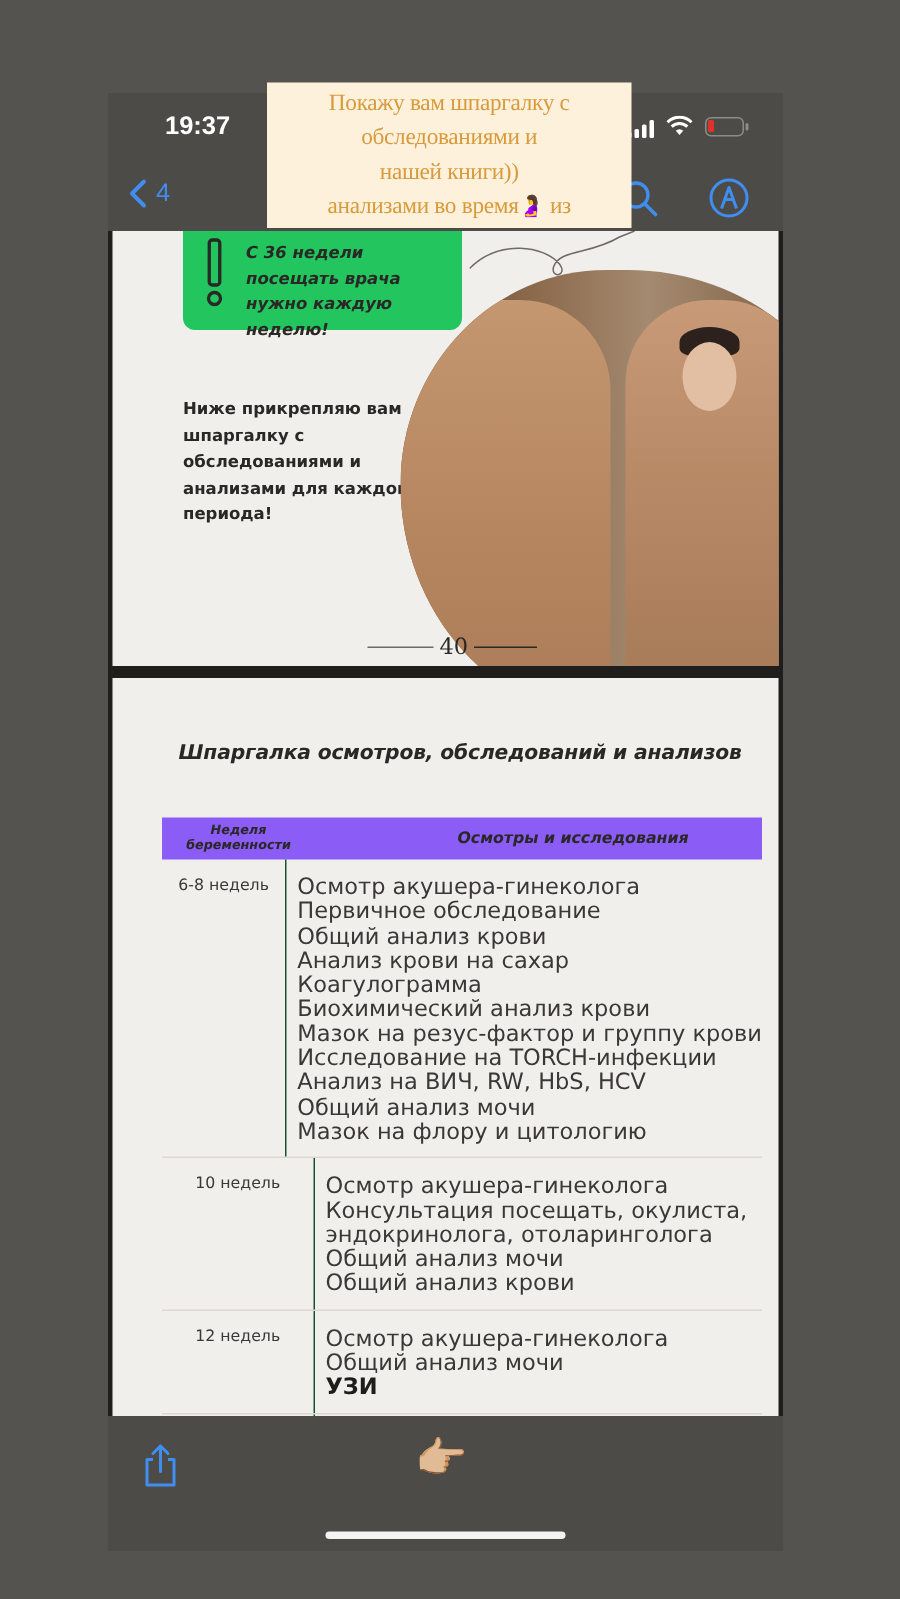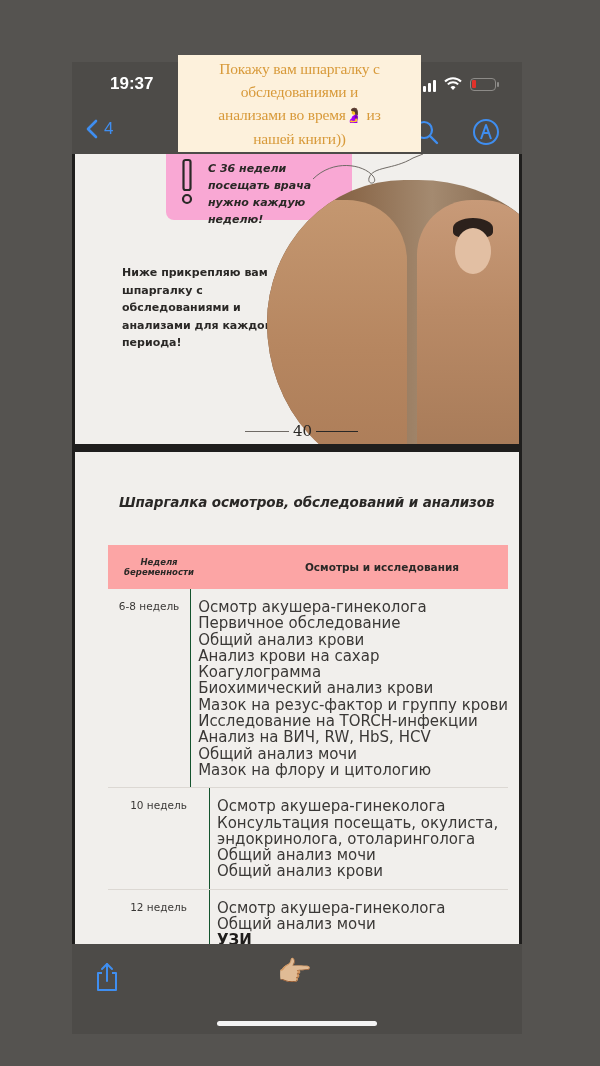--- a/index.html
+++ b/index.html
@@ -48,21 +48,21 @@
   .pdf-view {
     position: absolute; left: 72px; top: 154px; width: 450px; height: 790px;
     background: #1f1e1d; overflow: hidden;
   }
   .page1 {
     position: absolute; left: 3px; top: 0; width: 444px; height: 290px;
     background: #f1efec; overflow: hidden;
   }
   .alert-box {
     position: absolute; left: 47px; top: -10px; width: 186px; height: 76px;
-    background: #f9a8d4; border-radius: 8px; margin-left: 44px;
+    background: #22c55e; border-radius: 8px;
   }
   .alert-icon {
     position: absolute; left: 14px; top: 14px; width: 14px; height: 48px;
   }
   .alert-text {
     position: absolute; left: 42px; top: 16px; width: 140px;
     font-family: "DejaVu Sans", sans-serif; font-style: italic; font-weight: bold;
     font-size: 11px; line-height: 17px; color: #2a2826;
   }
   .intro-text {
@@ -112,30 +112,30 @@
   }
   .sheet-title {
     position: absolute; left: 44px; top: 42px;
     font-family: "DejaVu Sans", sans-serif; font-style: italic; font-weight: bold;
     font-size: 13.5px; color: #2a2826; letter-spacing: -0.1px;
   }
   .table {
     position: absolute; left: 33px; top: 93px; width: 400px;
   }
   .thead {
-    display: flex; height: 44px; background: #fca5a5; gap: 46px;
+    display: flex; height: 28px; background: #8b5cf6; gap: 46px;
   }
   .th-week {
     width: 102px; display: flex; align-items: center; justify-content: center; text-align: center;
     font-family: "DejaVu Sans", sans-serif; font-style: italic; font-weight: bold;
     font-size: 8.5px; line-height: 10px; color: #2a2826;
   }
   .th-exam {
     flex: 1; display: flex; align-items: center; justify-content: center;
-    font-family: "DejaVu Sans", sans-serif; font-weight: bold;
+    font-family: "DejaVu Sans", sans-serif; font-style: italic; font-weight: bold;
     font-size: 10.5px; color: #2a2826;
   }
   .trow { display: flex; border-bottom: 1px solid #dcd8d3; }
   .td-week {
     width: 102px; text-align: center; padding-top: 11px;
     font-family: "DejaVu Sans", sans-serif; font-size: 10.5px; color: #3a3836;
     border-right: 1px solid #14532d;
   }
   .td-exam { flex: 1; padding: 10px 0 9px 7px; }
   .exam-item {
@@ -198,22 +198,22 @@
           <path d="M9 21 L14 7 L19 21" stroke="#3f8ef0" stroke-width="2" fill="none" stroke-linejoin="round"></path>
           <path d="M12 15 L16 15" stroke="#3f8ef0" stroke-width="2"></path>
         </svg>
     </span>
   </div>
 </div>
 
 <div class="story-caption">
   <div>Покажу вам шпаргалку с</div>
   <div>обследованиями и</div>
+  <div>нашей книги))</div>
   <div><span>анализами во время</span><span class="preg-emoji">🤰</span> <span>из</span></div>
-  <div>нашей книги))</div>
 </div>
 
 <div class="pdf-view">
   <div class="page1">
     <div class="alert-box">
       <svg class="alert-icon" viewBox="0 0 14 48">
           <rect x="3.5" y="2" width="7" height="30" rx="2" fill="none" stroke="#2a2826" stroke-width="2.2"></rect>
           <circle cx="7" cy="41" r="4" fill="none" stroke="#2a2826" stroke-width="2.2"></circle>
         </svg>
       <div class="alert-text">С 36 недели посещать врача нужно каждую неделю!</div>

